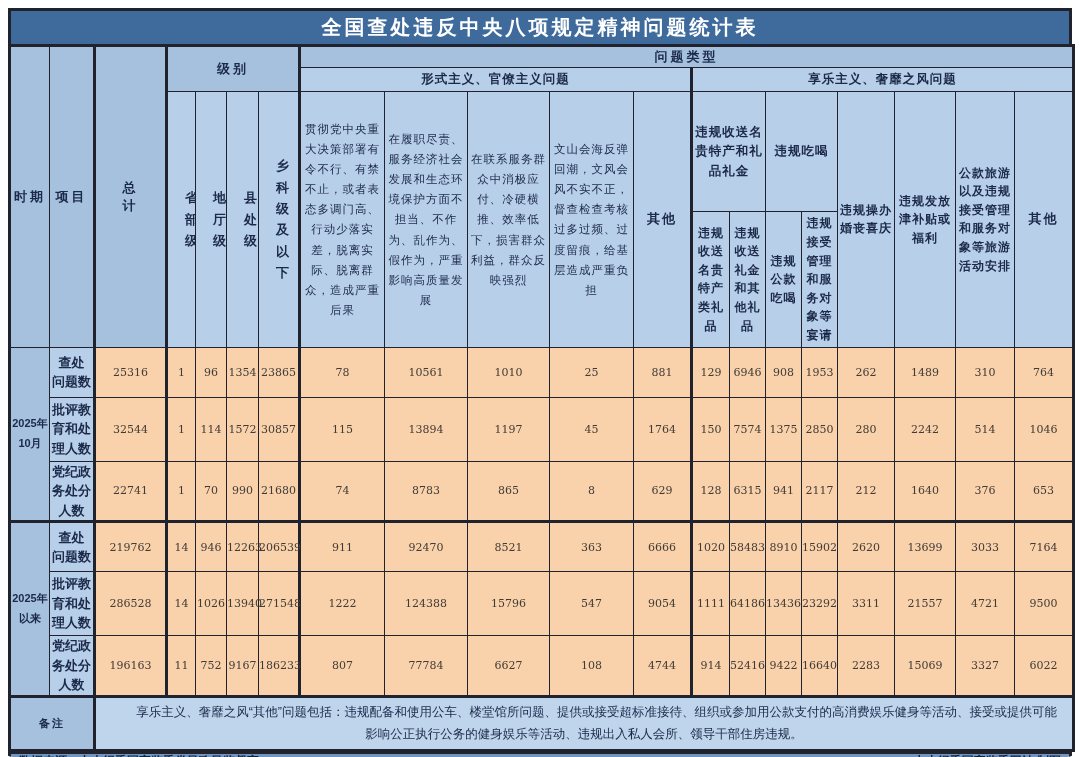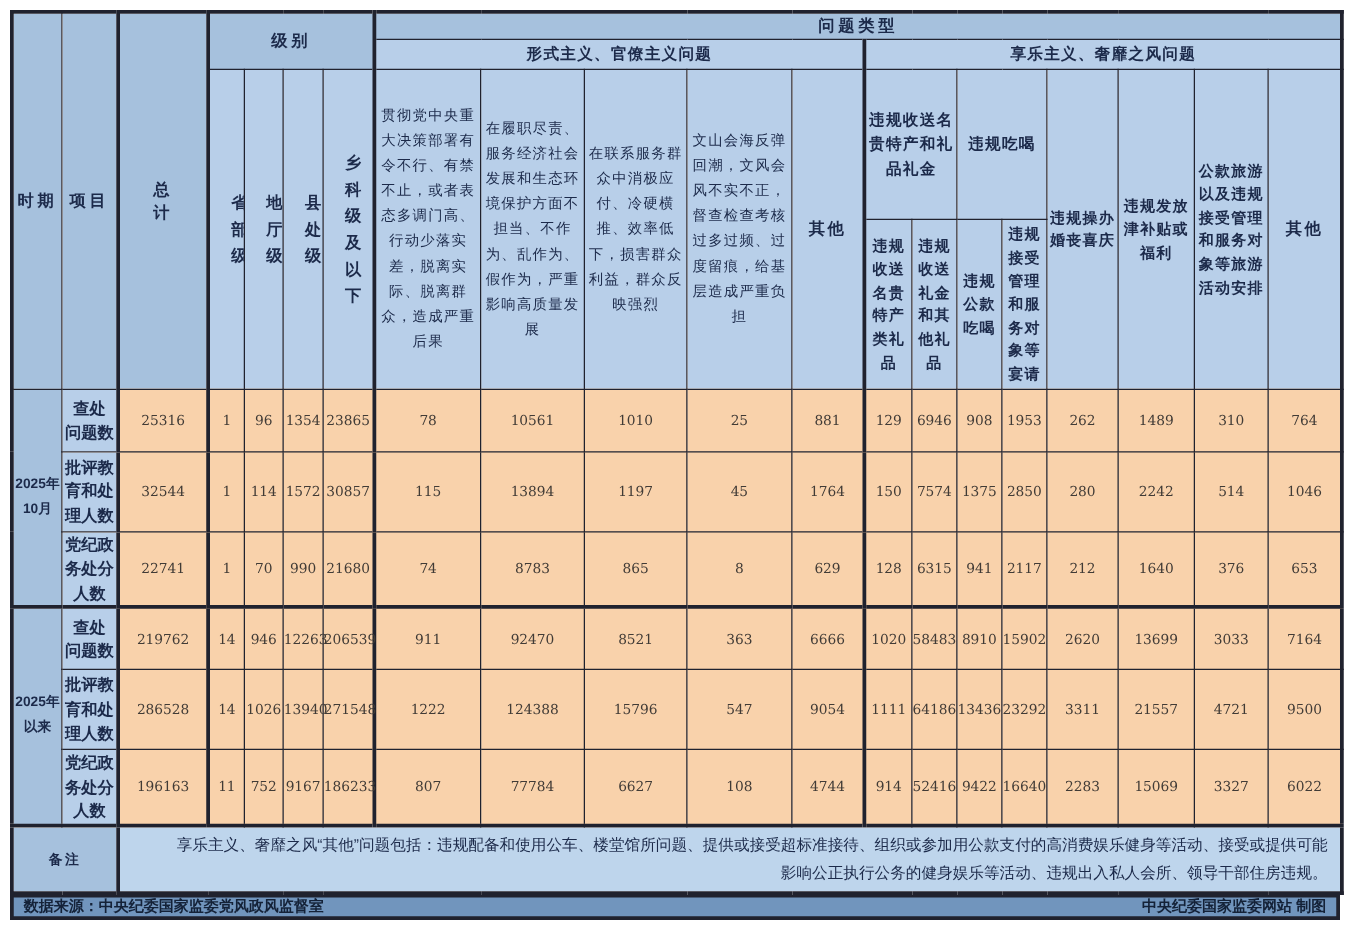--- a/index.html
+++ b/index.html
@@ -48,35 +48,36 @@
   #data-rows tr:nth-child(6){height:57px}
 
   td.period { background:var(--header-dark,#a6c1dd); font-weight:bold; font-size:11px; line-height:1.8; white-space:pre-line; }
   td.item   { background:var(--header-light,#b8cfe9); font-weight:bold; font-size:13px; line-height:1.5; white-space:pre-line; padding:0 2px; }
   td.val    { background:var(--data-bg,#f9d2ab); color:var(--value-text,#413b36);
               font-family:"DejaVu Serif","Liberation Serif",serif; font-size:11px;
               white-space:nowrap; overflow:visible; padding:0; }
 
   tr.note-row { height:46px; }
   td.note-label { background:var(--header-dark,#a6c1dd); font-weight:bold; font-size:11px; letter-spacing:2px; }
-  td.note-text  { background:var(--note-bg,#bed5ec); font-size:12.5px; font-weight:500; text-align:right; line-height:1.8; padding:3px 10px; text-indent:2em; }
+  td.note-text  { background:var(--note-bg,#bed5ec); font-size:12.5px; font-weight:500; text-align:center; line-height:1.8; padding:3px 10px; text-indent:2em; }
 
   .footer-bar {
     width:1064px; height:20px;
     background:var(--footer-bar,#7195bd);
     border:3px solid var(--border,#20222e); border-top-width:2px;
     display:flex; align-items:center; justify-content:space-between;
     padding:0 8px; font-size:12px; font-weight:bold; color:var(--footer-text,#142238);
   }
 </style>
 </head>
 <body>
 
 <div class="page">
 
+  <div class="titlebar">全国查处违反中央八项规定精神问题统计表</div>
 
   <table class="stats">
     <colgroup>
       <col class="c1">
         <col class="c2">
         <col class="c3">
         <col class="c4">
         <col class="c5">
       <col class="c6">
         <col class="c7">

